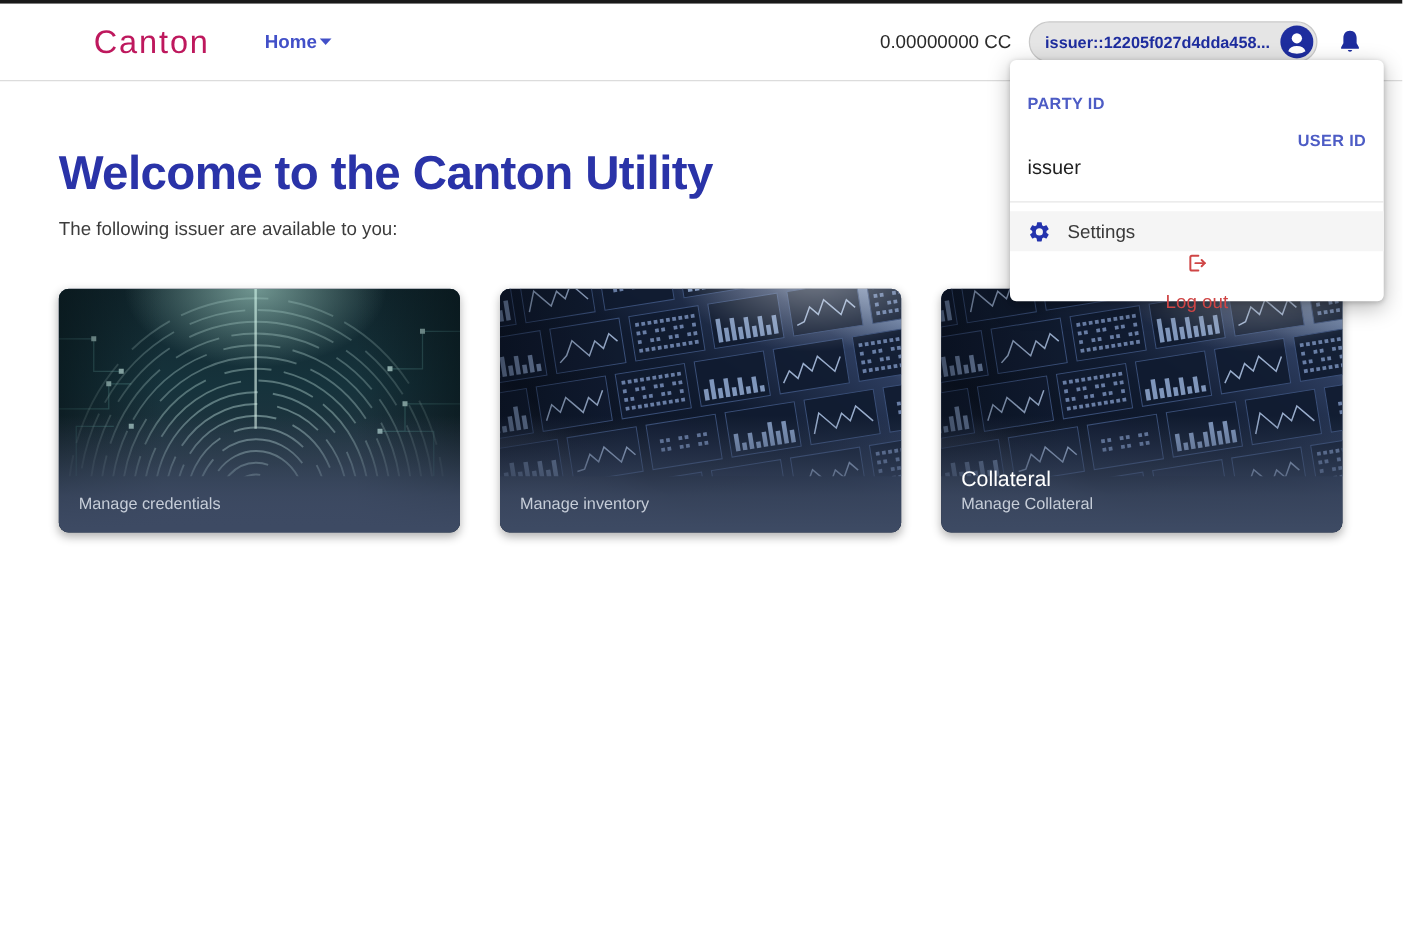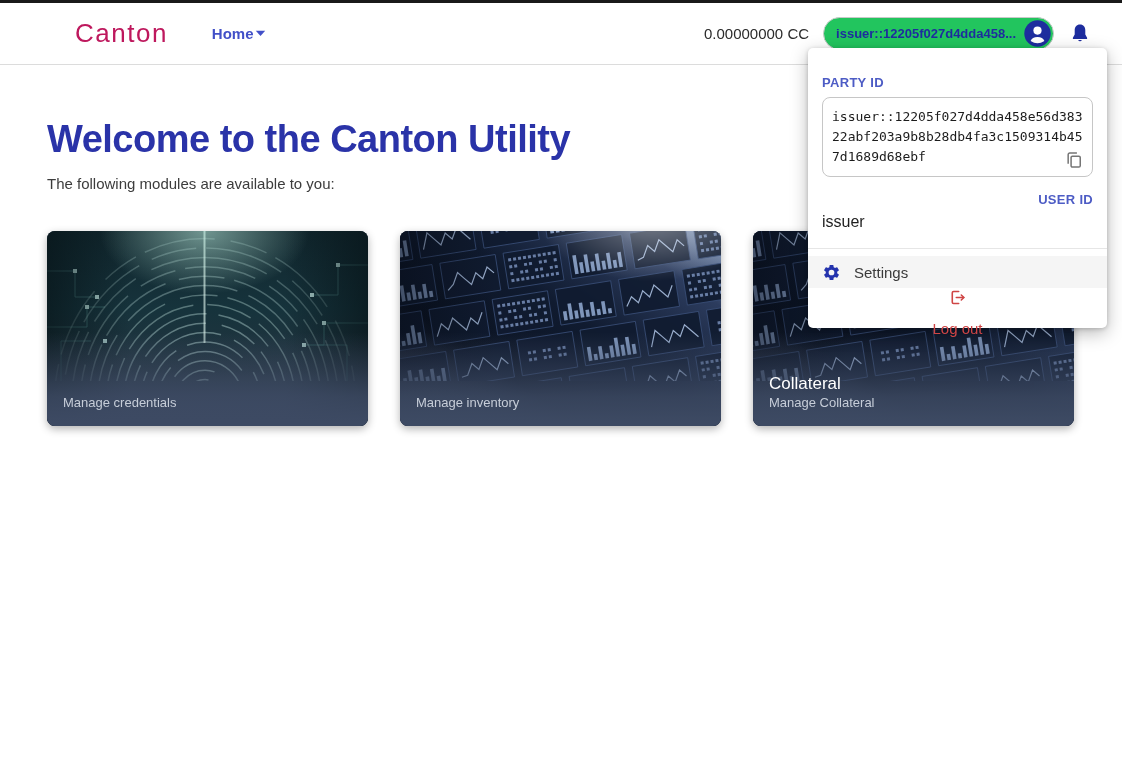--- a/index.html
+++ b/index.html
@@ -10,21 +10,21 @@
   
   .topstrip { height:3px; background:#191919; }
   header { height:62px; display:flex; align-items:center; padding:0 30px 0 30px;
     background:#fff; border-bottom:1px solid #dcdcdc; position:relative; z-index:5; }
   .brand { font-size:26px; font-weight:500; letter-spacing:1.5px; color:#be185d; cursor:pointer;margin-left:45px; }
   .nav-home { margin-left:44px; display:flex; align-items:center; gap:1px; cursor:pointer; }
   .nav-home .lbl { color:#4250c8; font-size:15px; font-weight:600; }
   .spacer { flex:1; }
   .balance { color:#2b2b2b; font-size:15px; }
   .chip { margin-left:14px; display:flex; align-items:center; gap:8px;
-    border:1px solid #c9c9c9; border-radius:20px; padding:2px 2px 2px 12px; cursor:pointer; background:#22c55e; }
+    border:1px solid #c9c9c9; border-radius:20px; padding:2px 2px 2px 12px; cursor:pointer; background:#e5e5e5; }
   .chip .chip-label { color:#1e2d9e; font-size:13px; font-weight:700; }
   .bell { margin-left:14px; cursor:pointer; display:flex; align-items:center; }
 
   
   main { padding:53px 0 0 47px; }
   h1 { font-size:38px; font-weight:700; color:#2a33a8; letter-spacing:-0.5px; }
   .subtitle { margin-top:14px; font-size:15px; color:#3c3c3c; }
   .cards { margin-top:39px; display:flex; gap:32px; }
   .card { position:relative; width:321px; height:195px; border-radius:8px; overflow:hidden;
     background:#3d4a63; box-shadow:0 3px 8px rgba(0,0,0,.3); cursor:pointer; }
@@ -97,21 +97,21 @@
     <div class="bell">
       <svg width="24" height="24" viewBox="0 0 24 24">
         <path d="M12 2.6 c-3.5 0 -5.3 2.5 -5.3 5.8 v4.2 L4.9 15.8 v1.1 h14.2 v-1.1 l-1.8 -3.2 V8.4 c0 -3.3 -1.8 -5.8 -5.3 -5.8 Z" fill="#1e2d9e"></path>
         <path d="M10.2 17.9 a1.85 1.85 0 0 0 3.6 0 Z" fill="#1e2d9e"></path>
       </svg>
     </div>
   </header>
 
   <main>
     <h1>Welcome to the Canton Utility</h1>
-    <p class="subtitle">The following modules are available to you:</p>
+    <p class="subtitle">The following issuer are available to you:</p>
 
     <div class="cards">
 
       <div class="card">
         <div class="art fingerprint">
           <svg class="deco" viewBox="0 0 321 150" preserveAspectRatio="none">
               <path d="M0 40 h28 v26 h22" fill="none" stroke="#3c6a6e" stroke-width="1" stroke-opacity="0.9"></path>
               <path d="M0 96 h40 v-20 h18" fill="none" stroke="#3c6a6e" stroke-width="1" stroke-opacity="0.9"></path>
               <path d="M14 150 v-40 h30" fill="none" stroke="#3c6a6e" stroke-width="1" stroke-opacity="0.9"></path>
               <path d="M321 34 h-30 v30 h-26" fill="none" stroke="#3c6a6e" stroke-width="1" stroke-opacity="0.9"></path>
@@ -944,29 +944,20 @@
           <div class="s">Manage Collateral</div>
         </div>
       </div>
 
     </div>
   </main>
 
   <div class="menu-panel">
     <div class="menu-section">
       <div class="menu-label">PARTY ID</div>
-      <div class="idbox">
-        <span class="idtext">issuer::12205f027d4dda458e56d38322abf203a9b8b28db4fa3c1509314b457d1689d68ebf</span>
-        <button class="copy-btn">
-          <svg width="20" height="20" viewBox="0 0 24 24" fill="none" stroke="#757575" stroke-width="1.8">
-            <rect x="8.5" y="7.5" width="11" height="13" rx="1.6"></rect>
-            <path d="M5 16.5 V5.6 A1.9 1.9 0 0 1 6.9 3.7 H15.5"></path>
-          </svg>
-        </button>
-      </div>
       <div class="menu-label userid-label">USER ID</div>
       <div class="userid-value">issuer</div>
     </div>
     <div class="menu-divider"></div>
     <div class="menu-item settings">
       <span>
         <svg width="19" height="19" viewBox="0 0 24 24">
           <path fill="#2433ad" fill-rule="evenodd" d="M19.14 12.94a7 7 0 0 0 .06-.94 7 7 0 0 0-.06-.94l2.03-1.58a.49.49 0 0 0 .12-.62l-1.92-3.32a.49.49 0 0 0-.6-.22l-2.39.96a7.3 7.3 0 0 0-1.62-.94l-.36-2.54a.48.48 0 0 0-.48-.41h-3.84a.48.48 0 0 0-.48.41l-.36 2.54a7.3 7.3 0 0 0-1.62.94l-2.39-.96a.49.49 0 0 0-.6.22L2.71 8.86a.49.49 0 0 0 .12.62l2.03 1.58a7 7 0 0 0-.06.94 7 7 0 0 0 .06.94l-2.03 1.58a.49.49 0 0 0-.12.62l1.92 3.32a.49.49 0 0 0 .6.22l2.39-.96a7.3 7.3 0 0 0 1.62.94l.36 2.54a.48.48 0 0 0 .48.41h3.84a.48.48 0 0 0 .48-.41l.36-2.54a7.3 7.3 0 0 0 1.62-.94l2.39.96a.49.49 0 0 0 .6-.22l1.92-3.32a.49.49 0 0 0-.12-.62zM12 15.6A3.6 3.6 0 1 1 15.6 12 3.6 3.6 0 0 1 12 15.6z"></path>
         </svg>
       </span>

